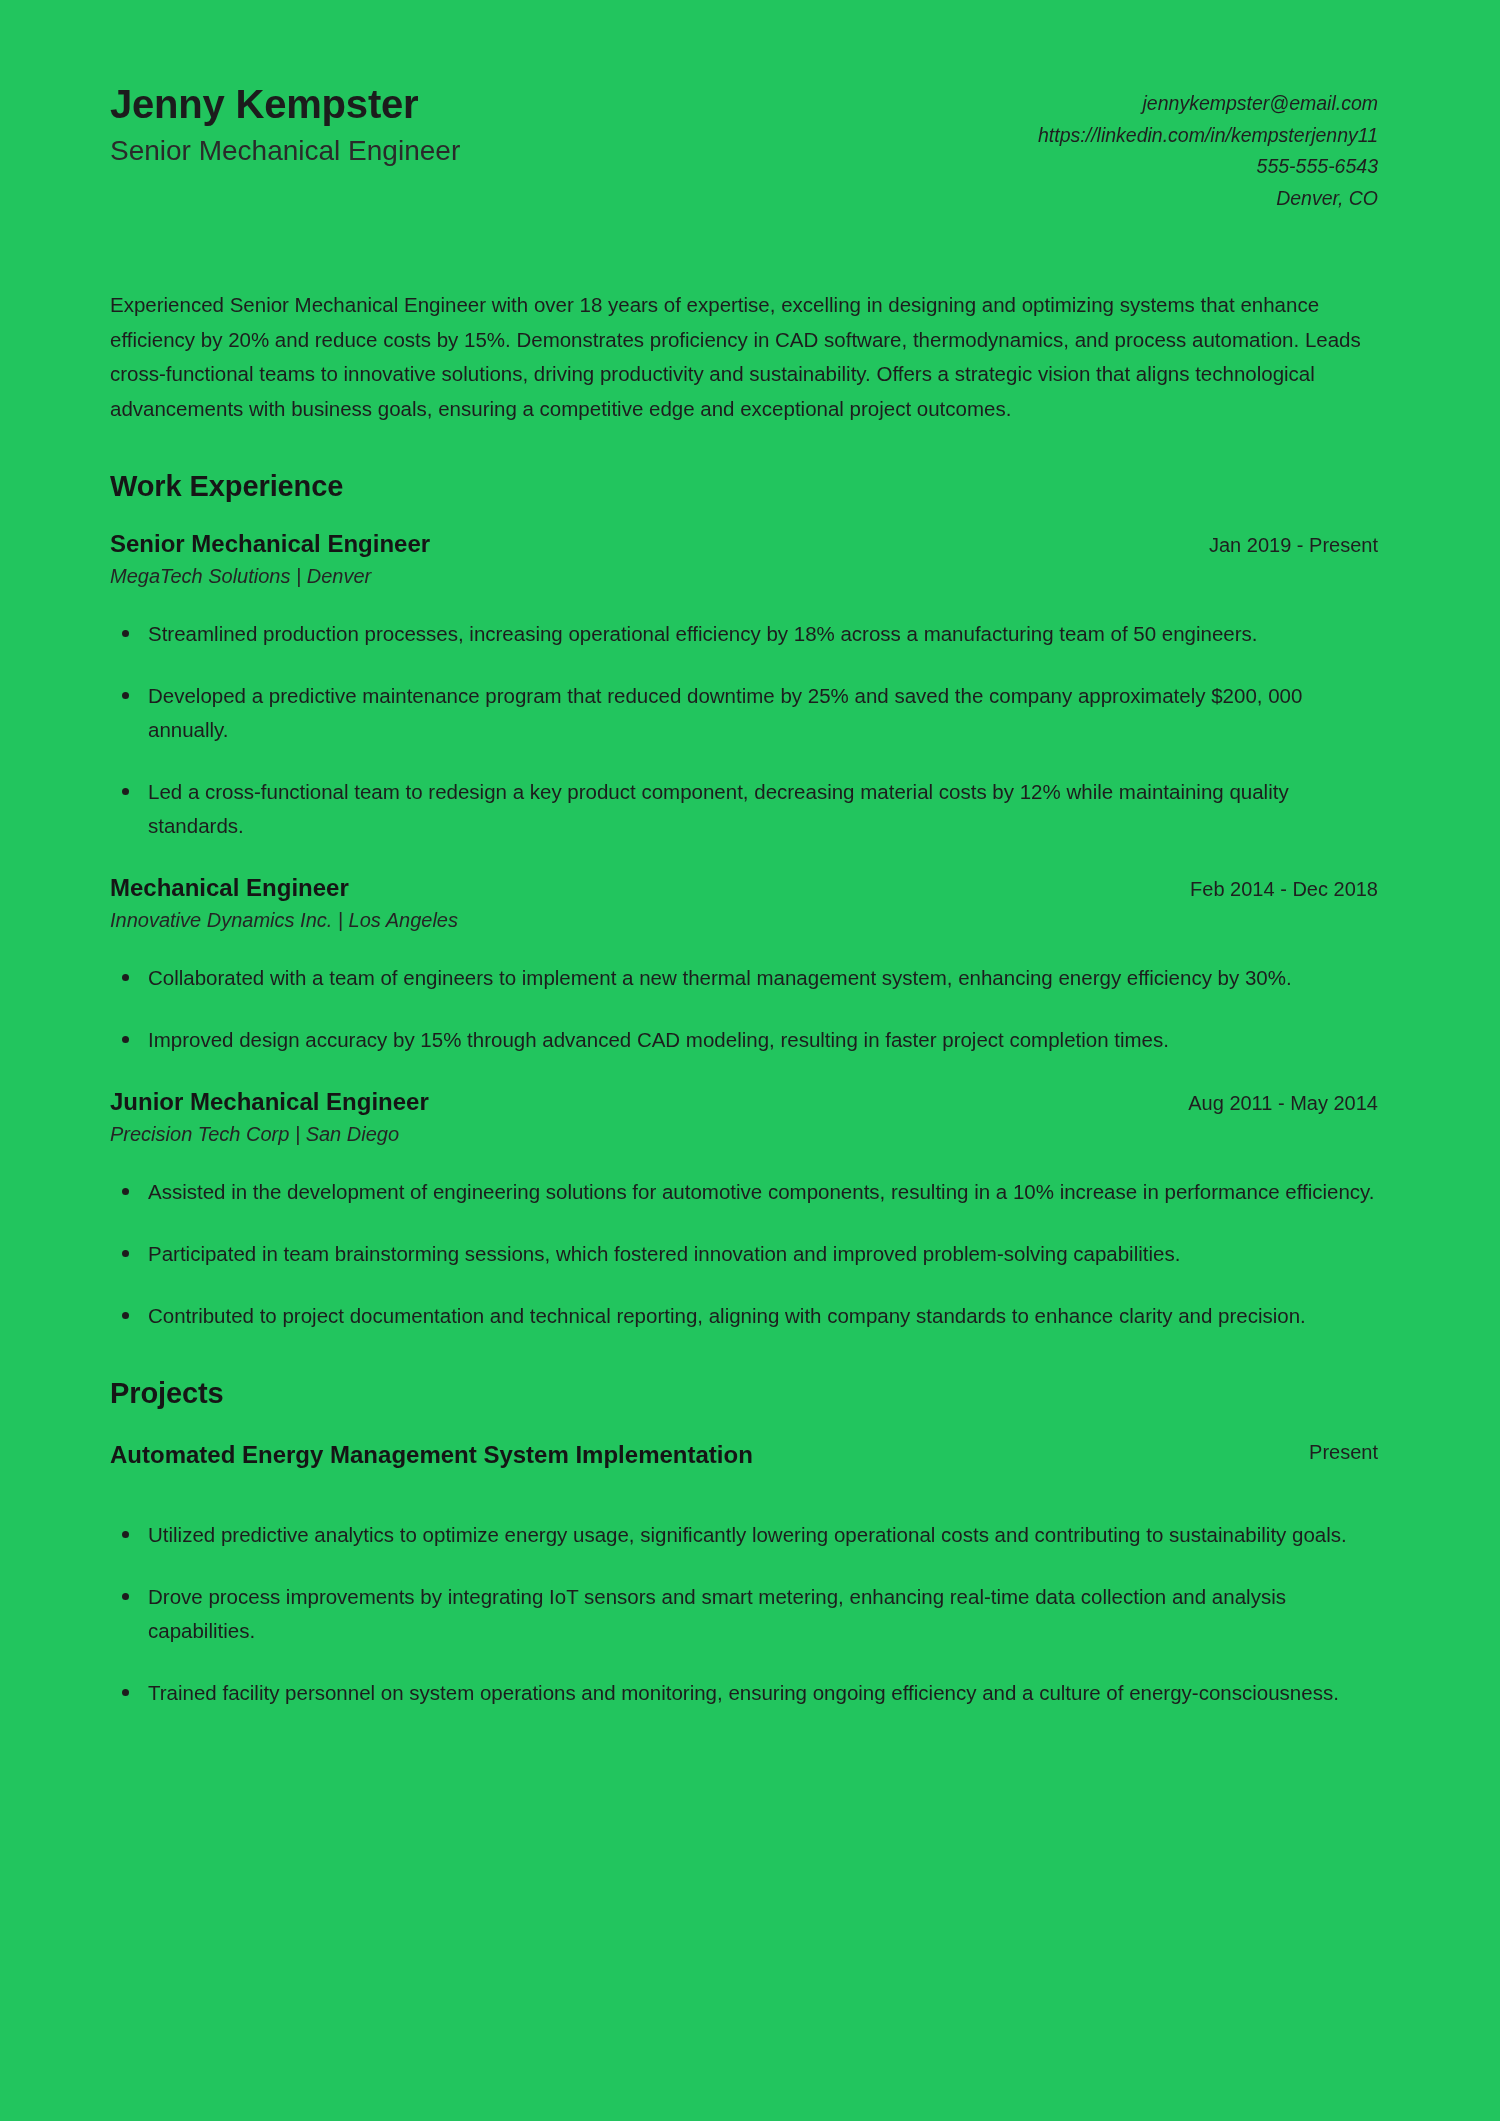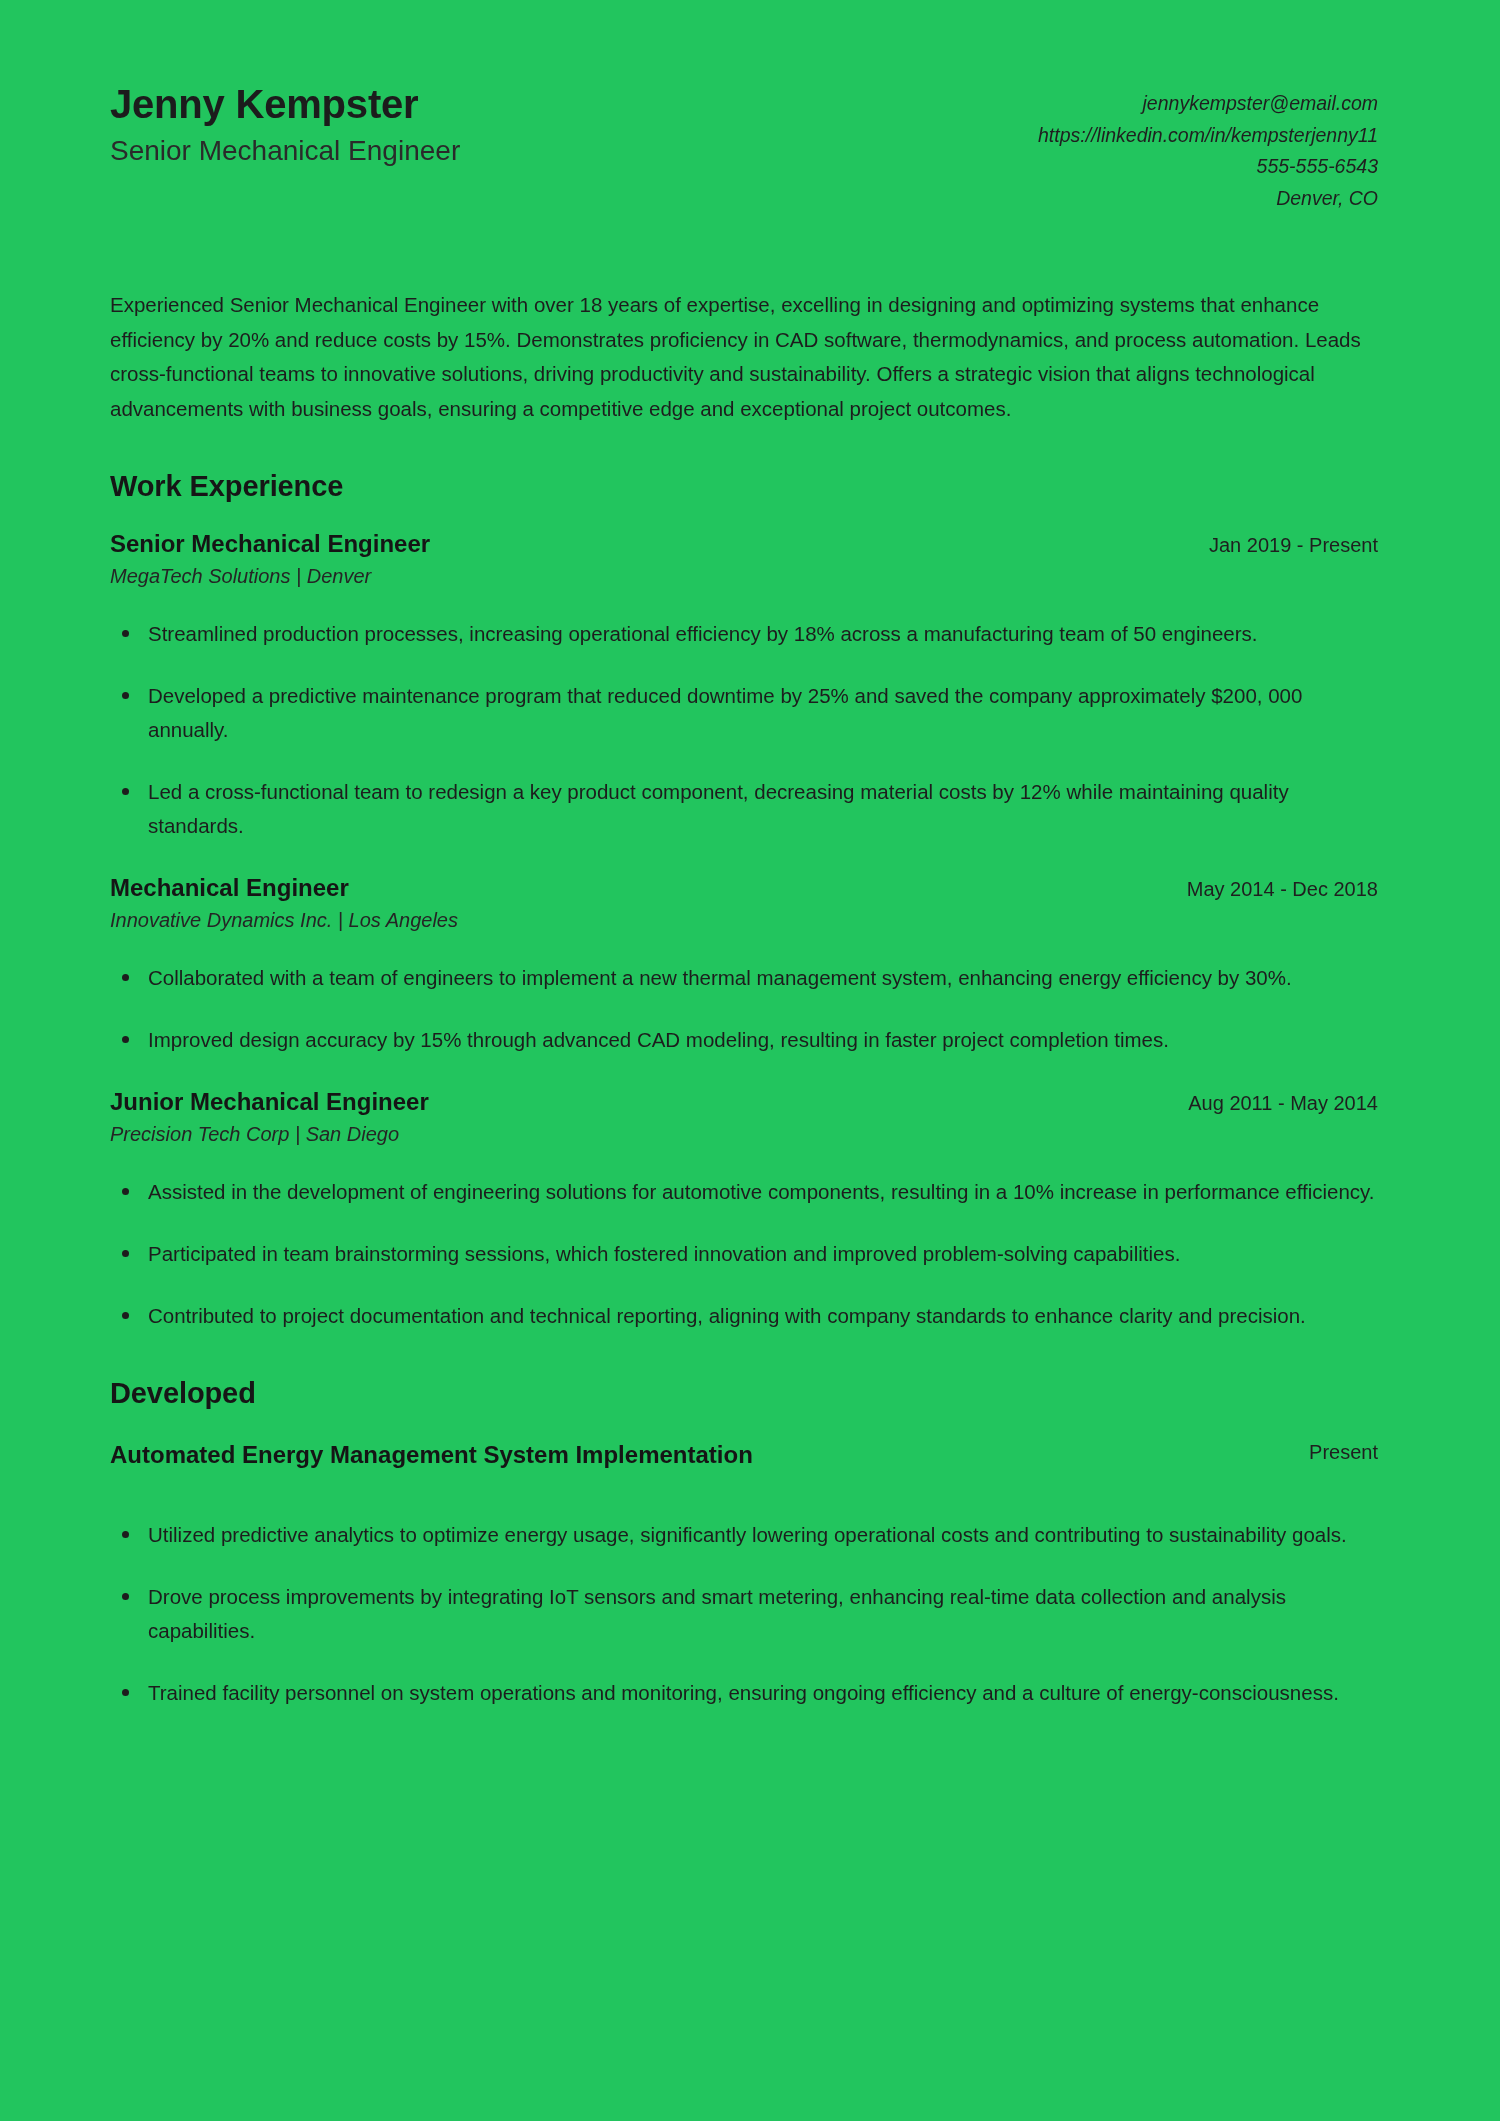--- a/index.html
+++ b/index.html
@@ -168,21 +168,21 @@
       <ul class="bullets">
         <li><span class="dot"></span><span>Streamlined production processes, increasing operational efficiency by 18% across a manufacturing team of 50 engineers.</span></li>
         <li><span class="dot"></span><span>Developed a predictive maintenance program that reduced downtime by 25% and saved the company approximately $200, 000 annually.</span></li>
         <li><span class="dot"></span><span>Led a cross-functional team to redesign a key product component, decreasing material costs by 12% while maintaining quality standards.</span></li>
       </ul>
     </div>
 
     <div class="entry">
       <div class="entry-top">
         <div class="entry-role">Mechanical Engineer</div>
-        <div class="entry-dates">May 2014 - Dec 2018</div>
+        <div class="entry-dates">Feb 2014 - Dec 2018</div>
       </div>
       <div class="entry-org">Innovative Dynamics Inc. | Los Angeles</div>
       <ul class="bullets">
         <li><span class="dot"></span><span>Collaborated with a team of engineers to implement a new thermal management system, enhancing energy efficiency by 30%.</span></li>
         <li><span class="dot"></span><span>Improved design accuracy by 15% through advanced CAD modeling, resulting in faster project completion times.</span></li>
       </ul>
     </div>
 
     <div class="entry">
       <div class="entry-top">
@@ -192,21 +192,21 @@
       <div class="entry-org">Precision Tech Corp | San Diego</div>
       <ul class="bullets">
         <li><span class="dot"></span><span>Assisted in the development of engineering solutions for automotive components, resulting in a 10% increase in performance efficiency.</span></li>
         <li><span class="dot"></span><span>Participated in team brainstorming sessions, which fostered innovation and improved problem-solving capabilities.</span></li>
         <li><span class="dot"></span><span>Contributed to project documentation and technical reporting, aligning with company standards to enhance clarity and precision.</span></li>
       </ul>
     </div>
   </div>
 
   <div class="section">
-    <div class="section-heading projects-heading">Developed</div>
+    <div class="section-heading projects-heading">Projects</div>
 
     <div class="entry project-entry">
       <div class="entry-top">
         <div class="entry-role">Automated Energy Management System Implementation</div>
         <div class="entry-dates">Present</div>
       </div>
       <ul class="bullets project-bullets">
         <li><span class="dot"></span><span>Utilized predictive analytics to optimize energy usage, significantly lowering operational costs and contributing to sustainability goals.</span></li>
         <li><span class="dot"></span><span>Drove process improvements by integrating IoT sensors and smart metering, enhancing real-time data collection and analysis capabilities.</span></li>
         <li><span class="dot"></span><span>Trained facility personnel on system operations and monitoring, ensuring ongoing efficiency and a culture of energy-consciousness.</span></li>

